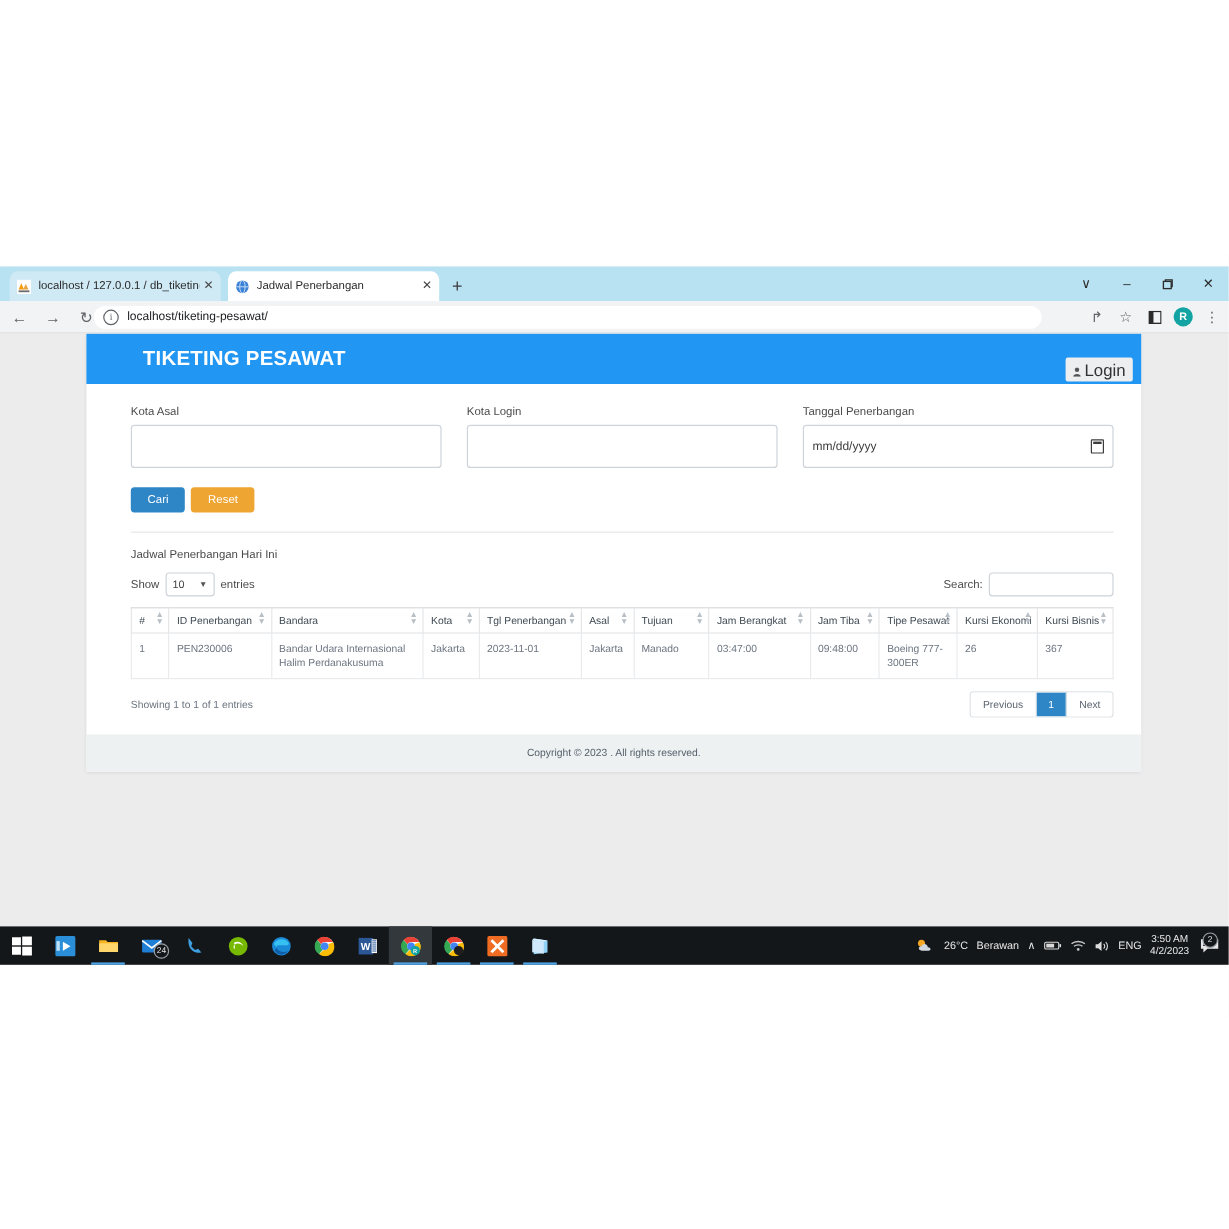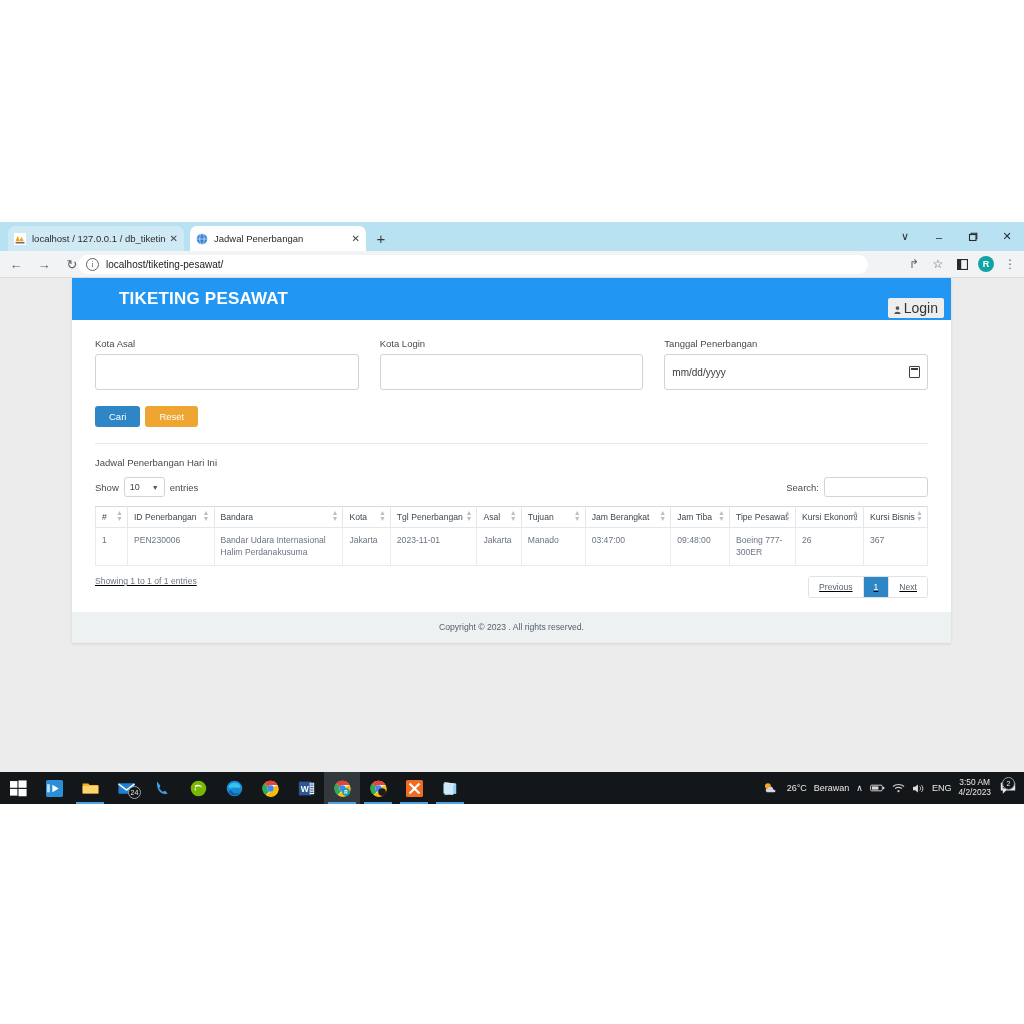--- a/index.html
+++ b/index.html
@@ -38,21 +38,21 @@
 
   
   #page{position:absolute;left:0;top:56px;width:1024px;height:522px;background:#ececec;overflow:hidden;}
   .card{position:absolute;left:72px;top:0px;width:879px;background:#ffffff;box-shadow:0 1px 3px rgba(0,0,0,.10);}
 
   .navbar{position:relative;height:42px;background:#2196f3;display:flex;align-items:center;}
   .brand{font-size:17px;font-weight:bold;color:#ffffff;letter-spacing:.2px;margin-left:47px;}
   .loginbtn{position:absolute;right:7px;top:20px;background:#eceef0;border-radius:2px;padding:2px 6px;display:flex;align-items:flex-end;font-size:14px;color:#333;}
   .loginbtn .usr{margin-right:3px;font-size:8px;color:#555;}
 
-  .body-pad{padding:18px 23px 0 23px;}
+  .body-pad{padding:18px 23px 0 23px;margin-left:14px;}
   .form-row{display:flex;gap:21px;}
   .fgroup{flex:1;}
   .flabel{font-size:9.5px;color:#4a4a4a;margin-bottom:5px;}
   .finput{height:36px;border:1px solid #ced4da;border-radius:3px;background:#fff;box-sizing:border-box;}
   .finput.date{display:flex;align-items:center;justify-content:space-between;padding:0 7px;font-size:10px;color:#3c3c3c;}
   .cal{width:9px;height:10px;border:1.3px solid #3c3c3c;border-radius:1px;position:relative;}
   .cal:before{content:"";position:absolute;left:1px;right:1px;top:1px;height:1.6px;background:#3c3c3c;}
 
   .btnrow{margin-top:16px;display:flex;gap:5px;}
   .btn{border:none;border-radius:3px;font-size:9.5px;color:#fff;padding:0 14px;height:21px;line-height:21px;}
@@ -76,21 +76,21 @@
     font-size:8.6px;font-weight:normal;color:#3d4852;
     vertical-align:bottom;padding:5px 4px 5px 6px;text-align:left;position:relative;line-height:1.22;
   }
   table.dt td{
     border:1px solid #e9ebed;font-size:8.6px;color:#6b7480;
     padding:7px 4px 7px 6px;vertical-align:top;line-height:1.32;
   }
   .sortico{position:absolute;right:4px;bottom:5px;color:#b9bfc6;font-size:7px;line-height:.9;}
   .sortico i{display:block;font-style:normal;}
 
-  .footrow{display:flex;justify-content:space-between;margin-top:10px;padding-bottom:14px;text-decoration:underline;}
+  .footrow{display:flex;justify-content:space-between;align-items:center;margin-top:10px;padding-bottom:14px;}
   .infotxt{font-size:8.6px;color:#6b7480;}
   .pager{display:flex;border:1px solid #dfe3e6;border-radius:3px;overflow:hidden;}
   .pgi{font-size:8.6px;padding:5px 10px;color:#5a6470;background:#fff;border-right:1px solid #dfe3e6;}
   .pgi:last-child{border-right:none;}
   .pgi.active{background:#2e86c7;color:#fff;}
 
   .copy{background:#edf1f2;text-align:center;font-size:8.6px;color:#56606b;padding:10px 0 11px;}
 
   
   #taskbar{position:absolute;left:0;top:772px;width:1024px;height:32px;background:#14171a;display:flex;align-items:center;}

